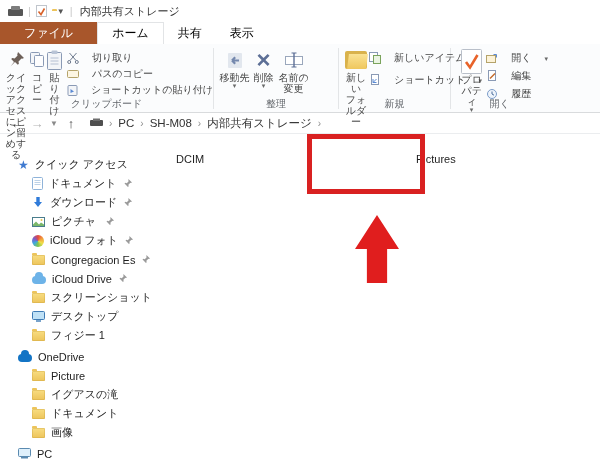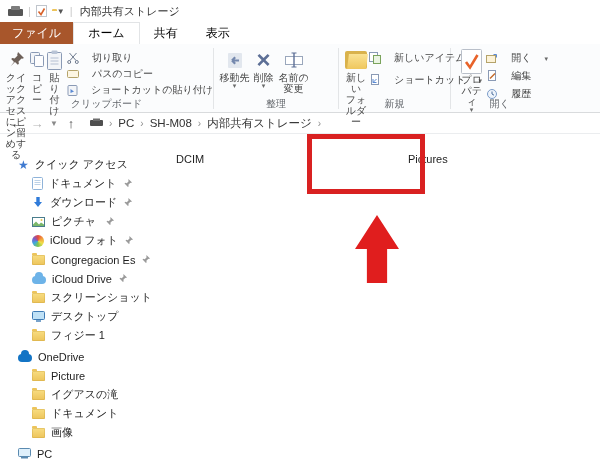--- a/index.html
+++ b/index.html
@@ -8,21 +8,21 @@
 
   
   .titlebar { height:22px; display:flex; align-items:center; padding-left:8px; font-size:11px; gap:5px; }
   .tb-sep { color:#c9c9c9; font-size:11px; }
   .tb-title { color:#333; margin-left:2px; }
   .caret { font-size:8px; color:#555; }
 
   
   .tabrow { height:22px; display:flex; font-size:12px; align-items:stretch; }
   .tab { padding:0 14px; display:flex; align-items:center; color:#000000; }
-  .tab-file { background:#a8562b; color:#fff; padding:0 12px; }
+  .tab-file { background:#a8562b; color:#fff; padding:0 24px; }
   .tab-active { background:#fff; border:1px solid #e2e4e6; border-bottom:none; }
 
   
   .ribbon { height:69px; background:#fbfcfd; border-bottom:1px solid #d9dbdd; display:flex; }
   .rgroup { position:relative; height:100%; display:flex; align-items:flex-start; }
   .glabel { position:absolute; bottom:1px; left:0; right:0; text-align:center; font-size:10px; color:#63676c; }
   .gsep { width:1px; background:#e3e5e7; margin:4px 0 3px; }
   .bbtn { display:flex; flex-direction:column; align-items:center; padding-top:4px; font-size:10px;
           line-height:11px; text-align:center; color:#454545; }
   .bbtn .ic { height:24px; display:flex; align-items:center; justify-content:center; }
@@ -432,17 +432,17 @@
           </svg>
       </span>
       <span>PC</span>
     </div>
   </div>
 
   <div style="position:absolute; left:143px; top:12px;"><span class="bigfold"></span></div>
   <div class="file-item-label" style="position:absolute; left:176px; top:19px;">DCIM</div>
 
   <div style="position:absolute; left:336px; top:12px;"><span class="bigfold"></span></div>
-  <div class="file-item-label" style="position:absolute; left:368px; top:19px;padding-left:40px;">Pictures</div>
+  <div class="file-item-label" style="position:absolute; left:376px; top:19px;padding-left:40px;">Pictures</div>
 
   <div class="hbox"></div>
   <div class="harrow"></div>
 </div>
 
 </body></html>

